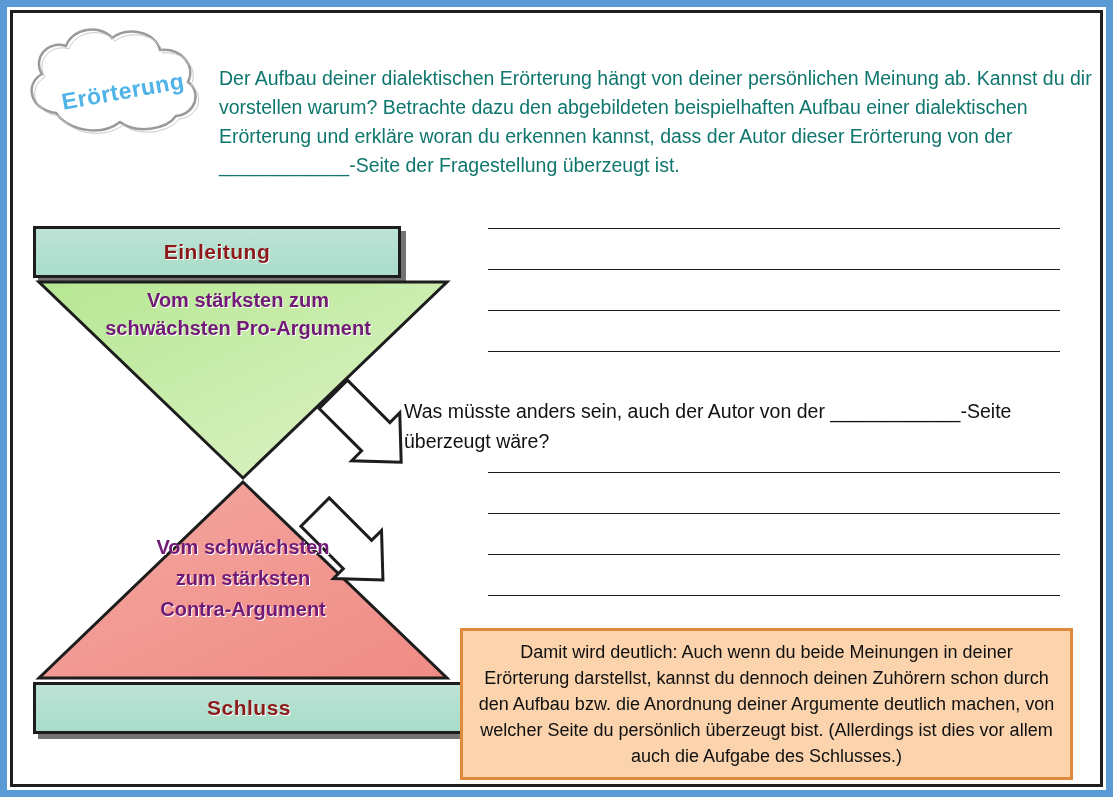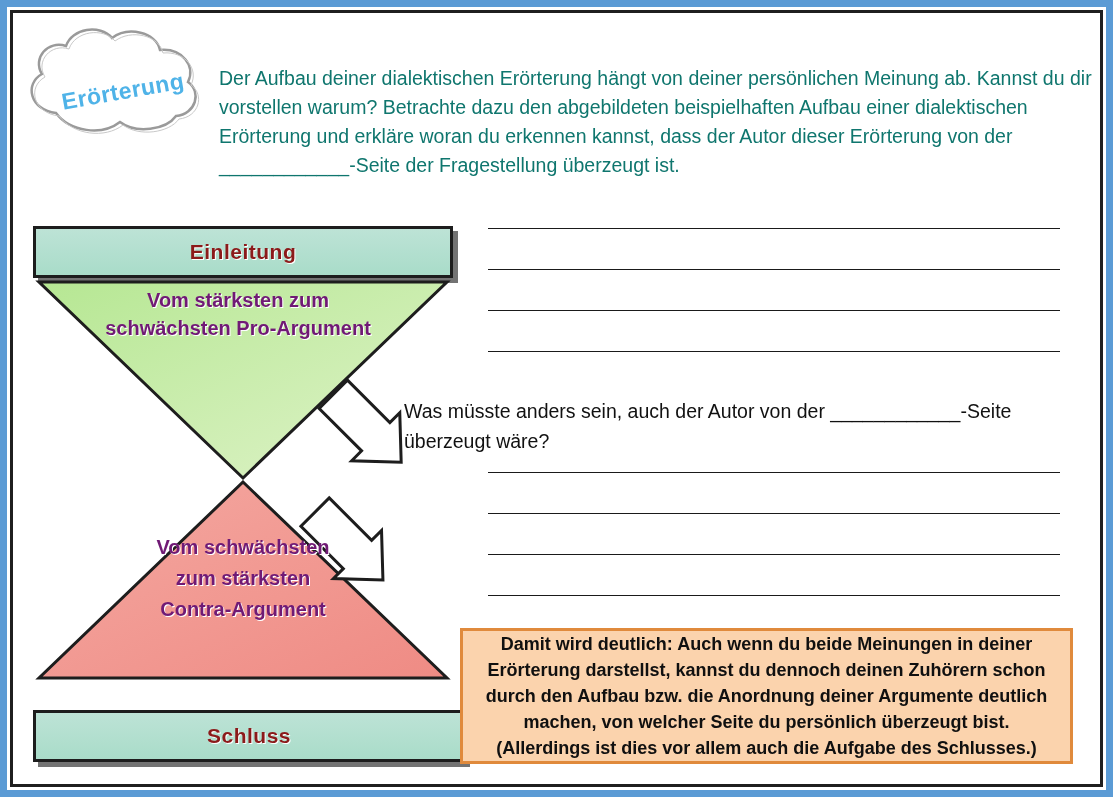--- a/index.html
+++ b/index.html
@@ -114,22 +114,22 @@
     align-items: center;
     justify-content: center;
   }
   .bar span {
     font-size: 21px;
     font-weight: bold;
     color: #8b1a1a;
     text-shadow: 1px 1px 0 #ffffff;
     letter-spacing: 0.5px;
   }
-  #bar-top { left: 5px; top: 4px; width: 420px; height: 52px; }
-  #bar-bottom { left: 5px; top: 460px; width: 432px; height: 52px; margin-top: 28px; }
+  #bar-top { left: 5px; top: 4px; width: 368px; height: 52px; }
+  #bar-bottom { left: 5px; top: 460px; width: 432px; height: 52px; }
 
   
   #tri-pro {
     position: absolute;
     left: 5px;
     top: 56px;
     width: 420px;
     height: 205px;
   }
   #tri-contra {
@@ -181,29 +181,28 @@
     line-height: 30px;
     color: #111111;
   }
 
   
   #conclusion-box {
     position: absolute;
     left: 460px;
     top: 628px;
     width: 613px;
-    height: 136px;
+    height: 152px;
     box-sizing: border-box;
     border: 3px solid #e08a3c;
     background: #fbd3ad;
     display: flex;
     align-items: center;
     justify-content: center;
     padding: 6px 14px;
-    font-weight: bold;
   }
   #conclusion-text {
     text-align: center;
     font-size: 18px;
     line-height: 26px;
     color: #101010;
   }
 </style>
 </head>
 <body>

